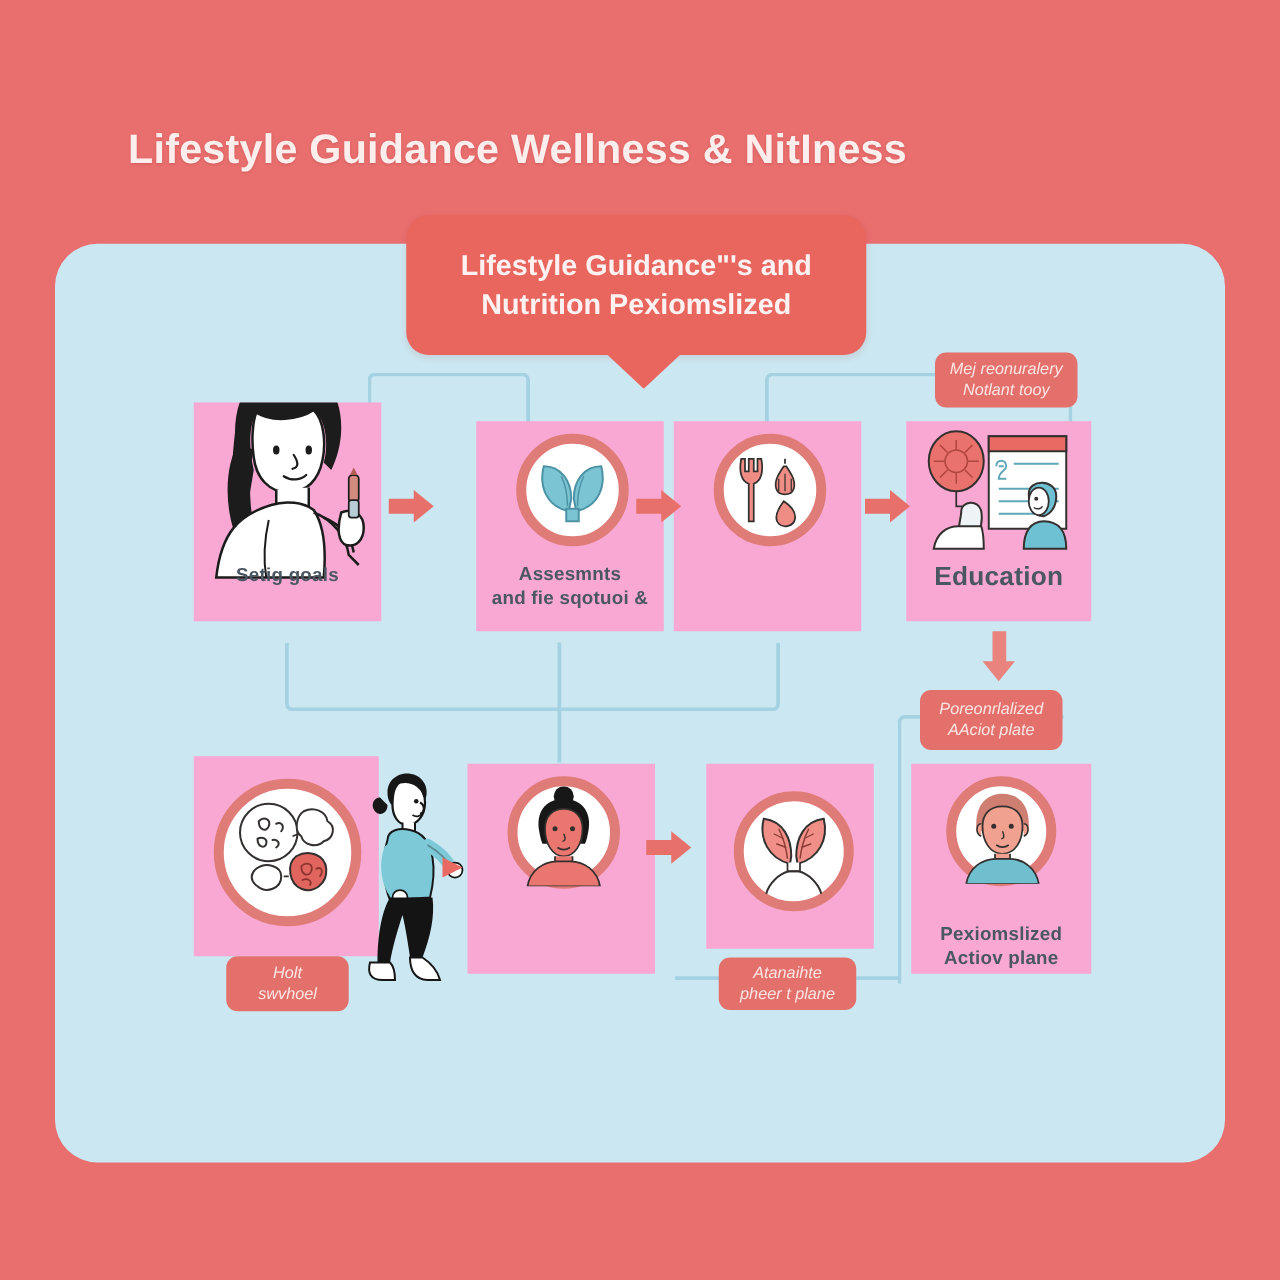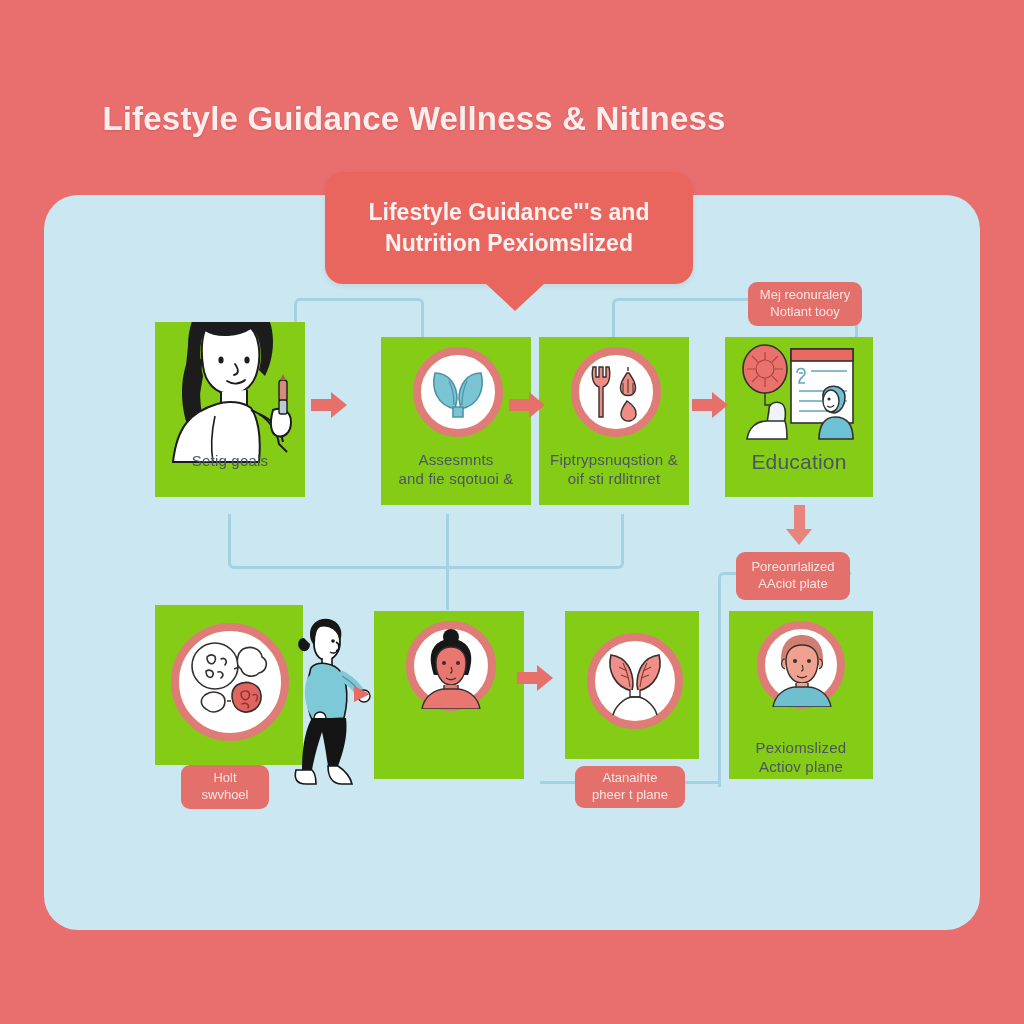--- a/index.html
+++ b/index.html
@@ -82,28 +82,29 @@
     background: transparent;
     border-color: #a4d2e2;
     border-style: solid;
     border-width: 0;
     z-index: 1;
   }
 
   
   .card {
     position: absolute;
-    background: #84cc16;
+    background: #f9a8d4;
     z-index: 3;
     display: flex;
     flex-direction: column;
     align-items: center;
     justify-content: flex-start;
     box-sizing: border-box;
     overflow: hidden;
+    font-weight: bold;
   }
   .card-caption {
     position: absolute;
     left: 0;
     width: 100%;
     text-align: center;
     color: #4a5660;
     font-size: 15px;
     line-height: 1.25;
     font-family: "Liberation Sans", sans-serif;
@@ -177,21 +178,21 @@
     text-align: center;
     display: flex;
     flex-direction: column;
     align-items: center;
     justify-content: center;
     font-family: "Liberation Sans", sans-serif;
     z-index: 5;
     box-sizing: border-box;
     padding: 4px 6px;
   }
-  .badge span { display: block; }
+  .badge span { display: block; font-style: italic; }
 
   svg { display: block; }
 </style>
 </head>
 <body>
 
 <div id="infographic-title">Lifestyle Guidance Wellness &amp; NitIness</div>
 
 <div id="content-panel"></div>
 
@@ -284,24 +285,20 @@
 
       <path d="M8 8 C6 18 8 26 14 28 L14 58 L18 58 L18 28 C24 26 26 18 24 8 L21 8 L21 18 L18 18 L18 8 L14 8 L14 18 L11 18 L11 8 Z" fill="#ef8d84" stroke="#33302f" stroke-width="1.4"></path>
 
       <path d="M42 14 C38 20 34 26 36 32 C38 38 48 38 50 32 C52 26 48 20 44 14 Z" fill="#ef8d84" stroke="#33302f" stroke-width="1.4"></path>
       <path d="M43 12 L43 8" fill="none" stroke="#33302f" stroke-width="1.4"></path>
       <path d="M43 20 L43 34 M38 24 L38 34 M48 24 L48 34" fill="none" stroke="#33302f" stroke-width="1"></path>
 
       <path d="M42 42 C36 50 34 56 38 60 C42 64 50 62 51 56 C52 50 48 46 42 42 Z" fill="#ef8d84" stroke="#33302f" stroke-width="1.4"></path>
     </svg>
   </span>
-  <div class="card-caption" style="top:114px;">
-    <span>Fiptrypsnuqstion &amp;</span>
-    <span>oif sti rdlitnret</span>
-  </div>
 </div>
 
 <div class="arrow-right" style="left:692px; top:392px; width:40px; height:26px;">
   <span class="shaft"></span>
   <span class="head"></span>
 </div>
 
 <div class="card" style="left:725px; top:337px; width:148px; height:160px;">
   <span style="position:absolute; left:14px; top:6px; width:122px; height:102px;">
     <svg width="122" height="102" viewBox="0 0 122 102">
@@ -462,21 +459,21 @@
 <div class="badge" style="left:748px; top:282px; width:114px; height:44px;">
   <span>Mej reonuralery</span>
   <span>Notlant tooy</span>
 </div>
 
 <div class="badge" style="left:736px; top:552px; width:114px; height:48px;">
   <span>Poreonrlalized</span>
   <span>AAciot plate</span>
 </div>
 
-<div class="badge" style="left:181px; top:765px; width:88px; height:44px;">
+<div class="badge" style="left:181px; top:765px; width:98px; height:44px;">
   <span>Holt</span>
   <span>swvhoel</span>
 </div>
 
 <div class="badge" style="left:575px; top:766px; width:110px; height:42px;">
   <span>Atanaihte</span>
   <span>pheer t plane</span>
 </div>
 
 </body></html>

